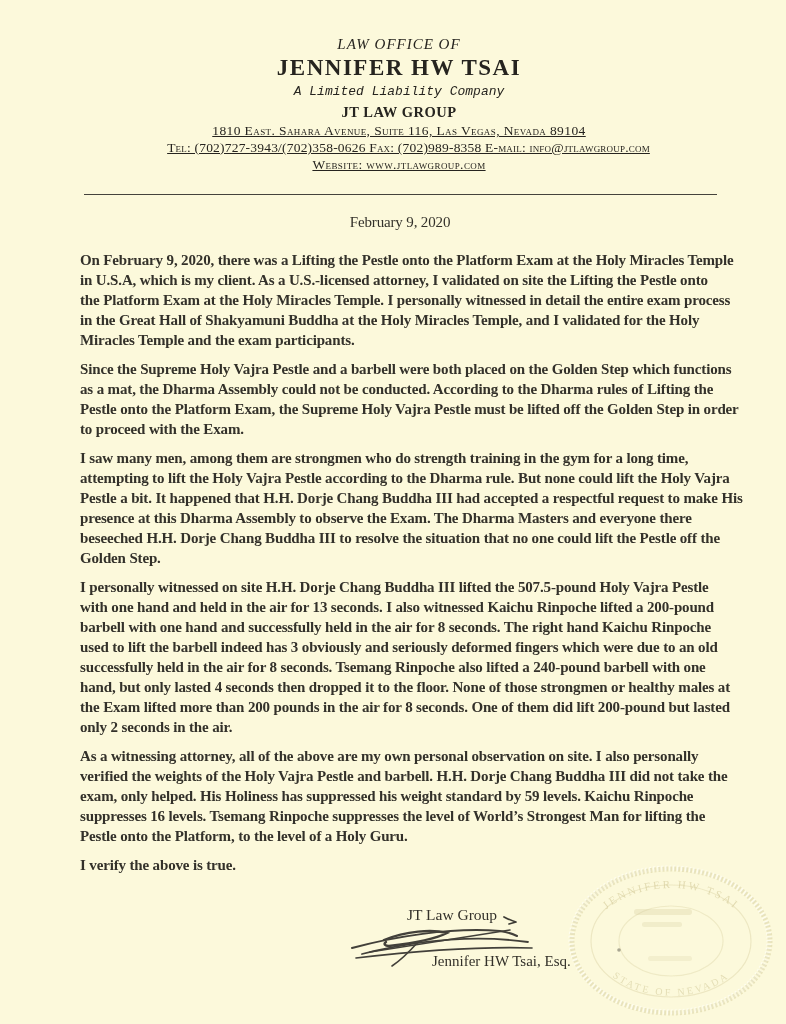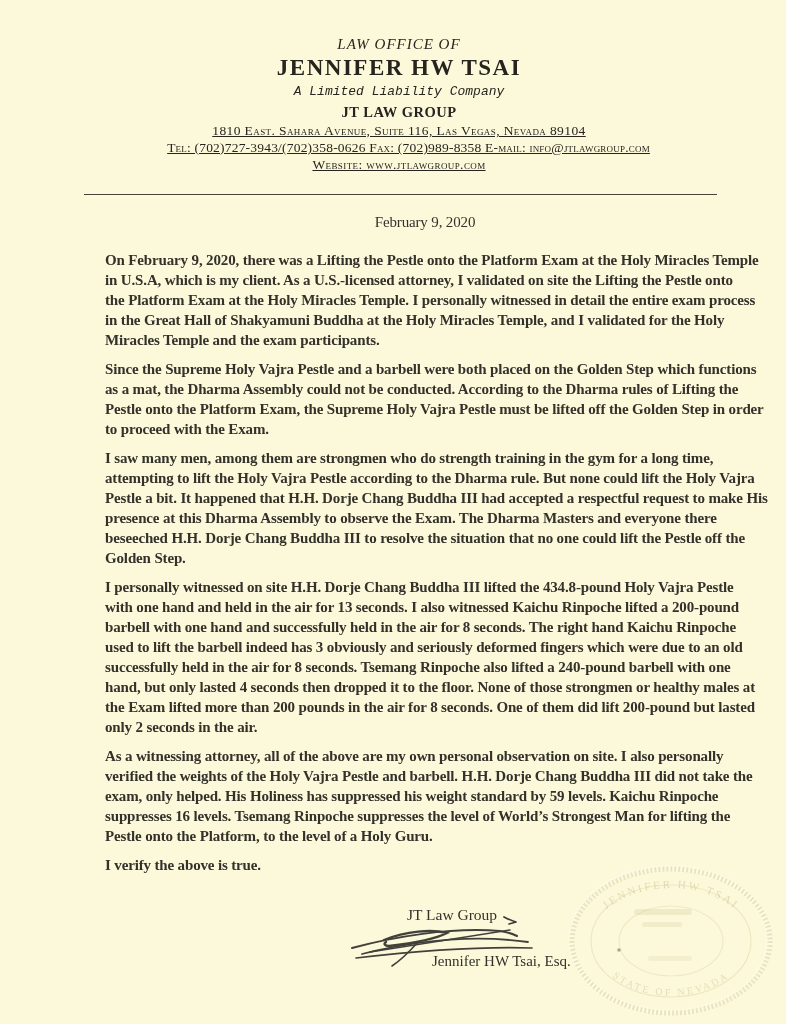--- a/index.html
+++ b/index.html
@@ -20,21 +20,21 @@
   .firm-name{font-weight:bold;font-size:14.5px;line-height:20px;letter-spacing:0.5px;}
   .sc{font-variant:small-caps;text-decoration:underline;}
   .address-line{font-size:13.5px;line-height:17px;letter-spacing:0.4px;}
   .contact-line{font-size:13.5px;line-height:17px;letter-spacing:0.2px;margin-left:19px;}
   .website-line{font-size:13.5px;line-height:17px;letter-spacing:0.4px;}
   .header-rule{
     margin:21px auto 0 78px;width:633px;height:0;
     border:none;border-top:1.6px solid #45433c;
   }
   
-  .content{margin-left:99px;width:640px;font-size:15px;letter-spacing:-0.15px;}
+  .content{margin-left:74px;width:640px;font-size:15px;letter-spacing:-0.15px;}
   .date-line{margin-top:17px;text-align:center;line-height:20px;}
   .letter-body{margin-top:18px;font-weight:bold;}
   .para{margin:0 0 9px 0;}
   .line{line-height:20px;white-space:nowrap;}
   
   .closing-firm{position:absolute;left:407px;top:905px;font-size:15.5px;line-height:20px;}
   .pen-tick{position:absolute;left:502px;top:915px;}
   .signature{position:absolute;left:348px;top:917px;}
   .signatory-name{position:absolute;left:432px;top:951px;font-size:15px;line-height:20px;}
   
@@ -76,21 +76,21 @@
       </div>
       <div class="para">
         <div class="line">I saw many men, among them are strongmen who do strength training in the gym for a long time,</div>
         <div class="line">attempting to lift the Holy Vajra Pestle according to the Dharma rule. But none could lift the Holy Vajra</div>
         <div class="line">Pestle a bit. It happened that H.H. Dorje Chang Buddha III had accepted a respectful request to make His</div>
         <div class="line">presence at this Dharma Assembly to observe the Exam. The Dharma Masters and everyone there</div>
         <div class="line">beseeched H.H. Dorje Chang Buddha III to resolve the situation that no one could lift the Pestle off the</div>
         <div class="line">Golden Step.</div>
       </div>
       <div class="para">
-        <div class="line">I personally witnessed on site H.H. Dorje Chang Buddha III lifted the 434.8-pound Holy Vajra Pestle</div>
+        <div class="line">I personally witnessed on site H.H. Dorje Chang Buddha III lifted the 507.5-pound Holy Vajra Pestle</div>
         <div class="line">with one hand and held in the air for 13 seconds. I also witnessed Kaichu Rinpoche lifted a 200-pound</div>
         <div class="line">barbell with one hand and successfully held in the air for 8 seconds. The right hand Kaichu Rinpoche</div>
         <div class="line">used to lift the barbell indeed has 3 obviously and seriously deformed fingers which were due to an old</div>
         <div class="line">successfully held in the air for 8 seconds. Tsemang Rinpoche also lifted a 240-pound barbell with one</div>
         <div class="line">hand, but only lasted 4 seconds then dropped it to the floor. None of those strongmen or healthy males at</div>
         <div class="line">the Exam lifted more than 200 pounds in the air for 8 seconds. One of them did lift 200-pound but lasted</div>
         <div class="line">only 2 seconds in the air.</div>
       </div>
       <div class="para">
         <div class="line">As a witnessing attorney, all of the above are my own personal observation on site. I also personally</div>

